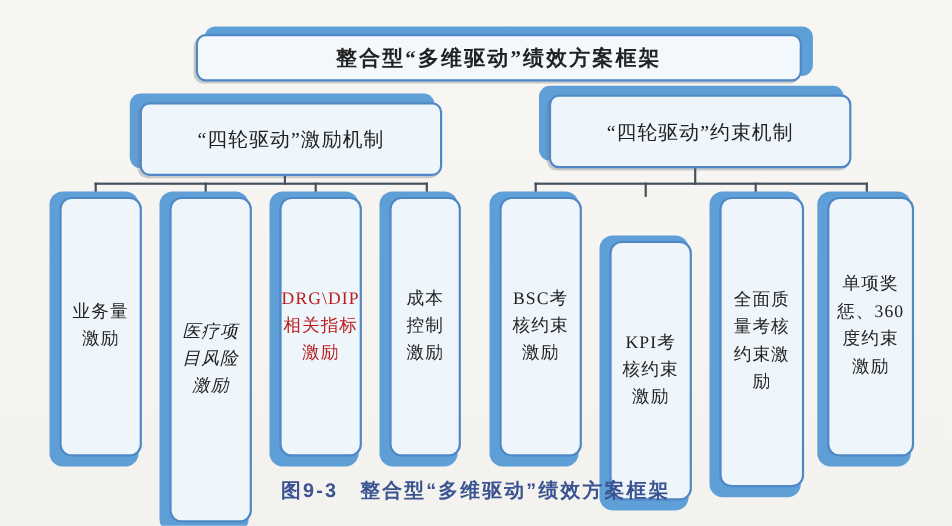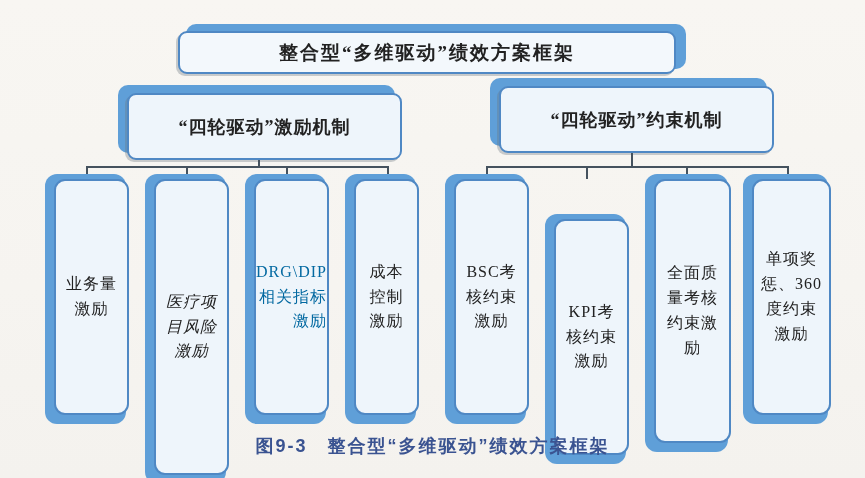--- a/index.html
+++ b/index.html
@@ -38,29 +38,29 @@
 
   
   .root-box .back  { left: 8px; right: 0; top: 0; bottom: 5px; }
   .root-box .front { left: 0; right: 10px; top: 7px; bottom: 0;
                      font-size: 19px; font-weight: bold; letter-spacing: 2px;
                      background: #f3f8fc; }
 
   
   .l2-box .back  { left: 0; right: 7px; top: 0; bottom: 7px; }
   .l2-box .front { left: 9px; right: 0; top: 8px; bottom: 0;
-                   font-size: 18px; font-weight: bold; letter-spacing: 1px; }
+                   font-size: 18px; font-weight: normal; letter-spacing: 1px; }
 
   
   .col-box .back  { left: 0; right: 3px; top: 0; bottom: 0; border-radius: 12px; }
   .col-box .front { left: 9px; right: 0; top: 5px; bottom: 9px;
                     border-radius: 11px;
                     font-size: 16px; line-height: 1.55; letter-spacing: 1px;
                     padding: 4px 7px; box-shadow: none; }
-  .col-box .front.highlight { color: #0369a1; text-align: right; }
+  .col-box .front.highlight { color: #b91c1c; }
 
   
   .cline { position: absolute; background: #45525e; }
 
   
   #caption {
     position: absolute;
     left: 0; right: 0; top: 434px;
     text-align: center;
     font-family: "Liberation Sans", "DejaVu Sans", sans-serif;
@@ -68,21 +68,21 @@
     font-size: 18px;
     letter-spacing: 2px;
     color: #3a5391;
   }
 </style>
 </head>
 <body>
 
 <div id="stage">
 
-  <div class="box3d root-box" style="left:178px; top:24px; width:508px; height:50px;">
+  <div class="box3d root-box" style="left:178px; top:24px; width:561px; height:50px;">
     <div class="back"></div>
     <div class="front">整合型“多维驱动”绩效方案框架</div>
   </div>
 
   <div class="box3d l2-box" style="left:118px; top:85px; width:284px; height:75px;">
     <div class="back"></div>
     <div class="front">“四轮驱动”激励机制</div>
   </div>
 
   <div class="box3d l2-box" style="left:490px; top:78px; width:284px; height:75px;">

